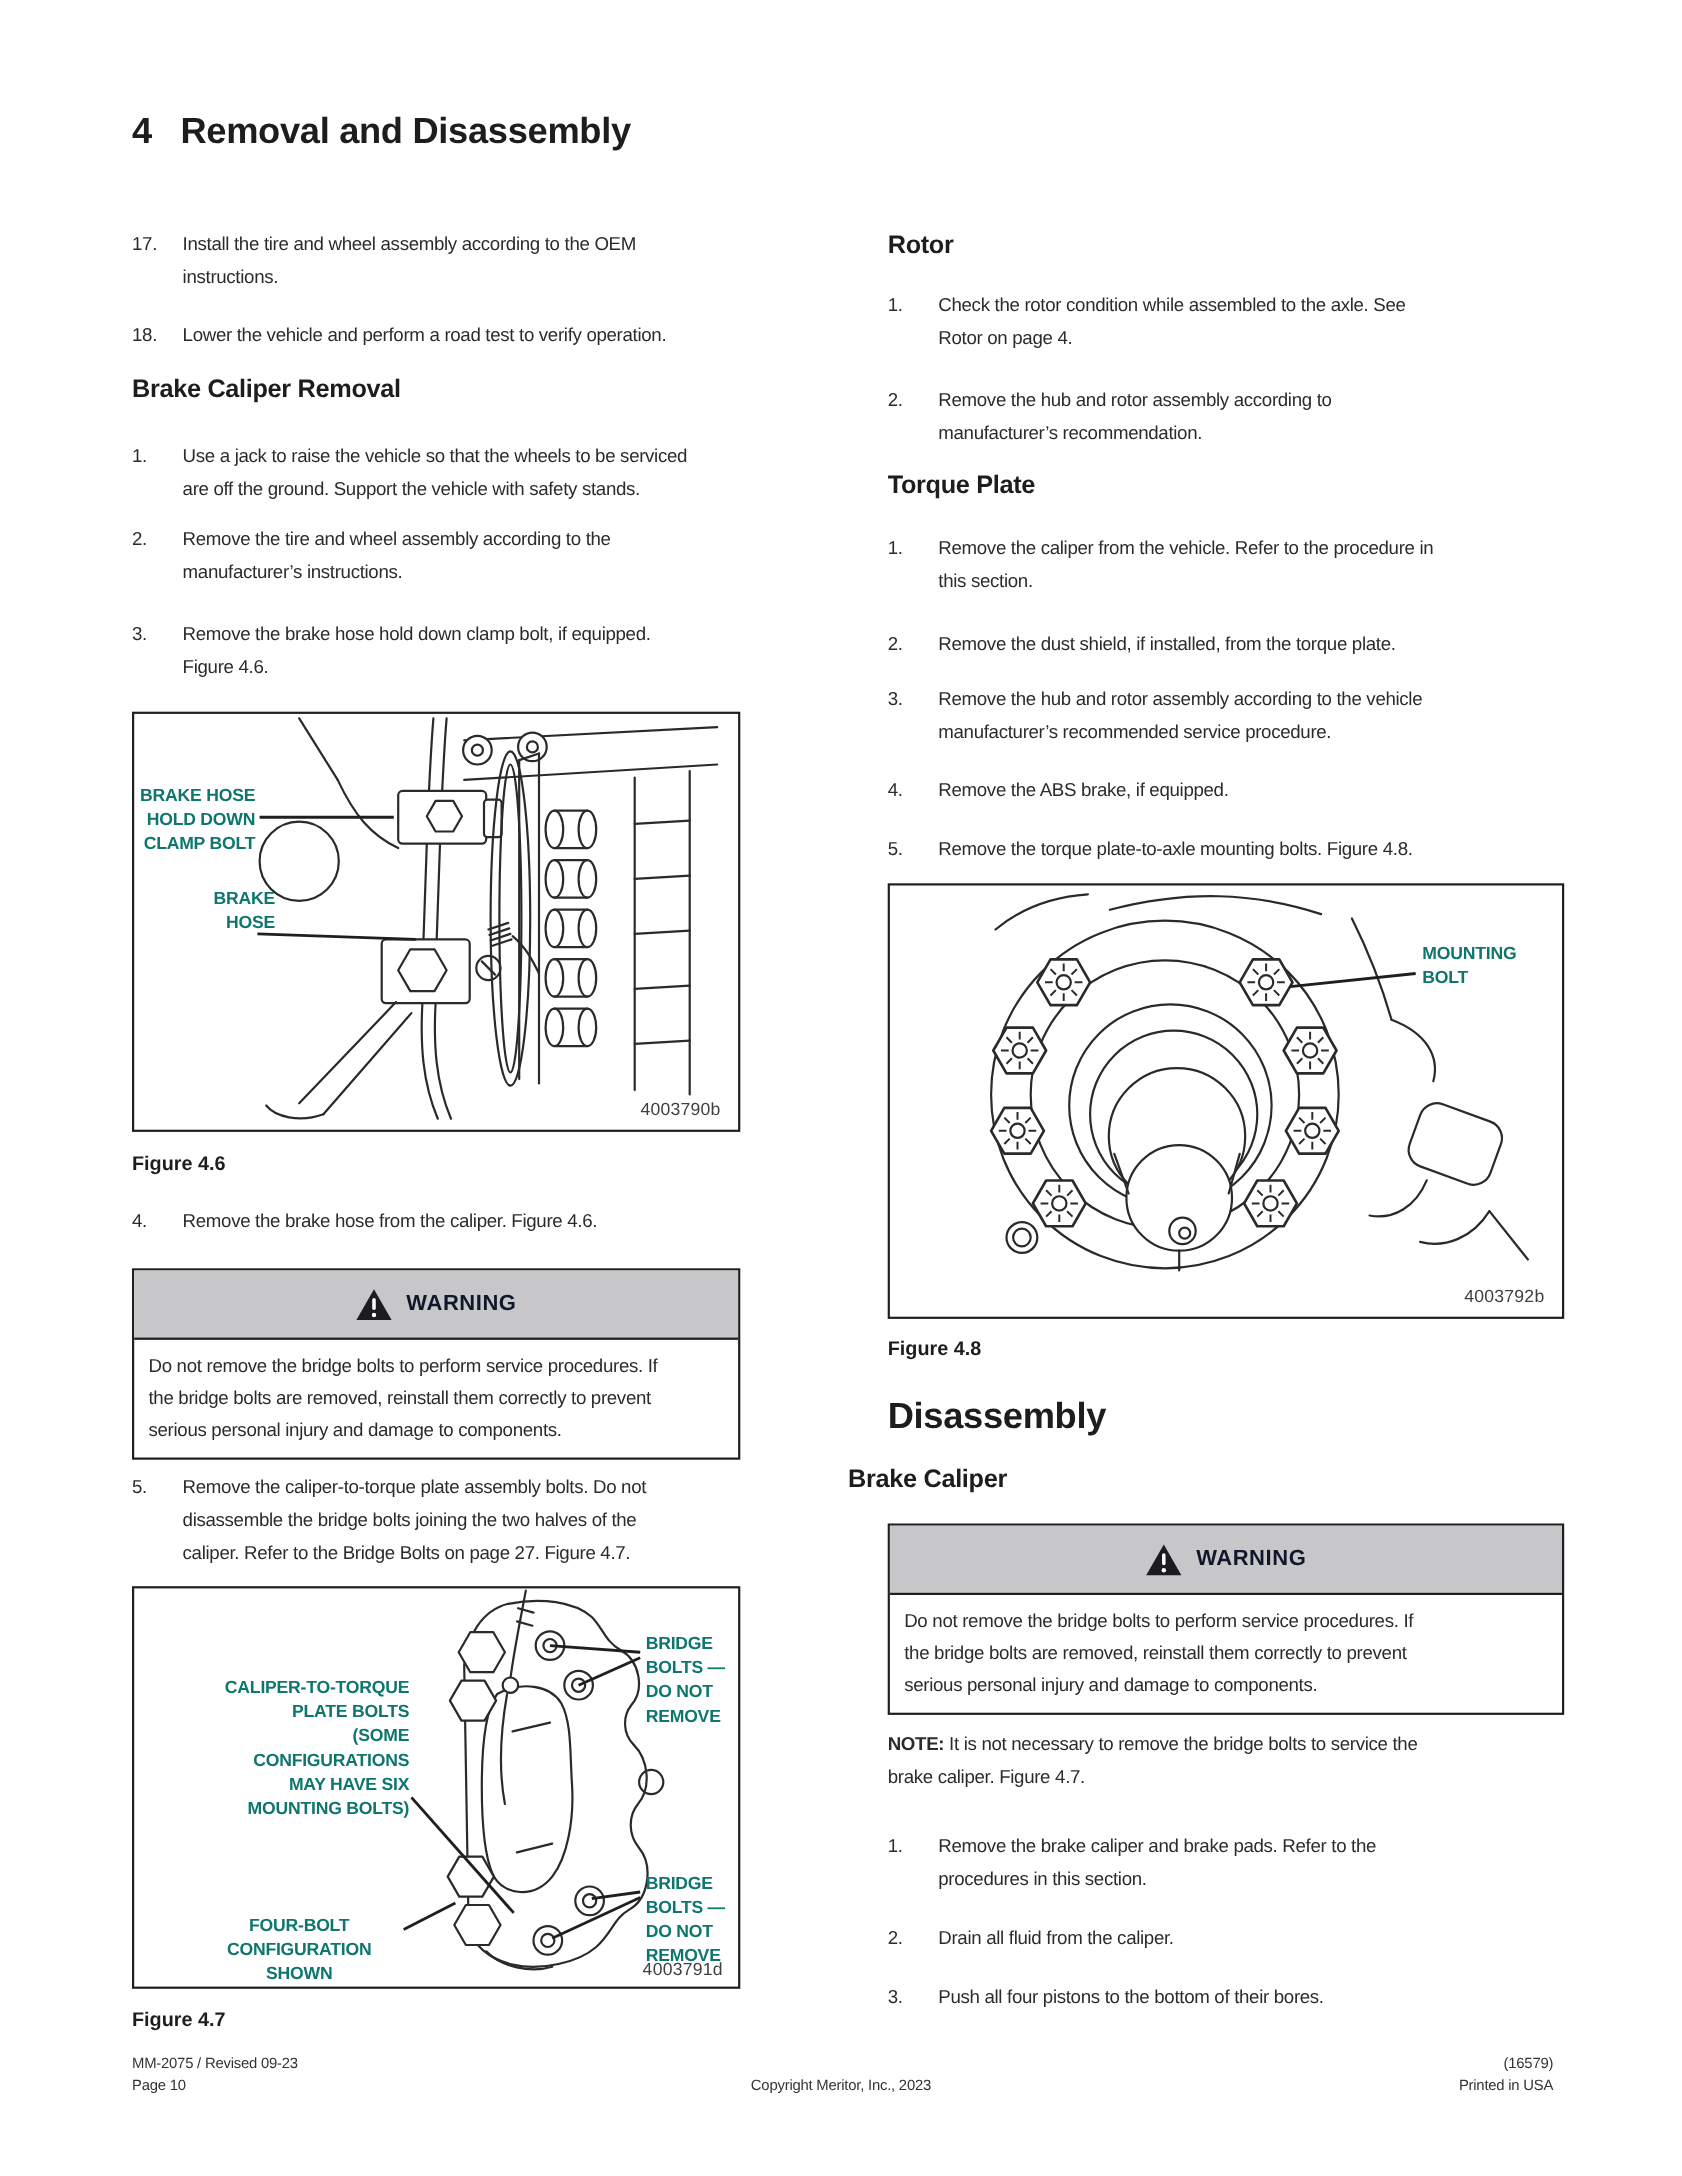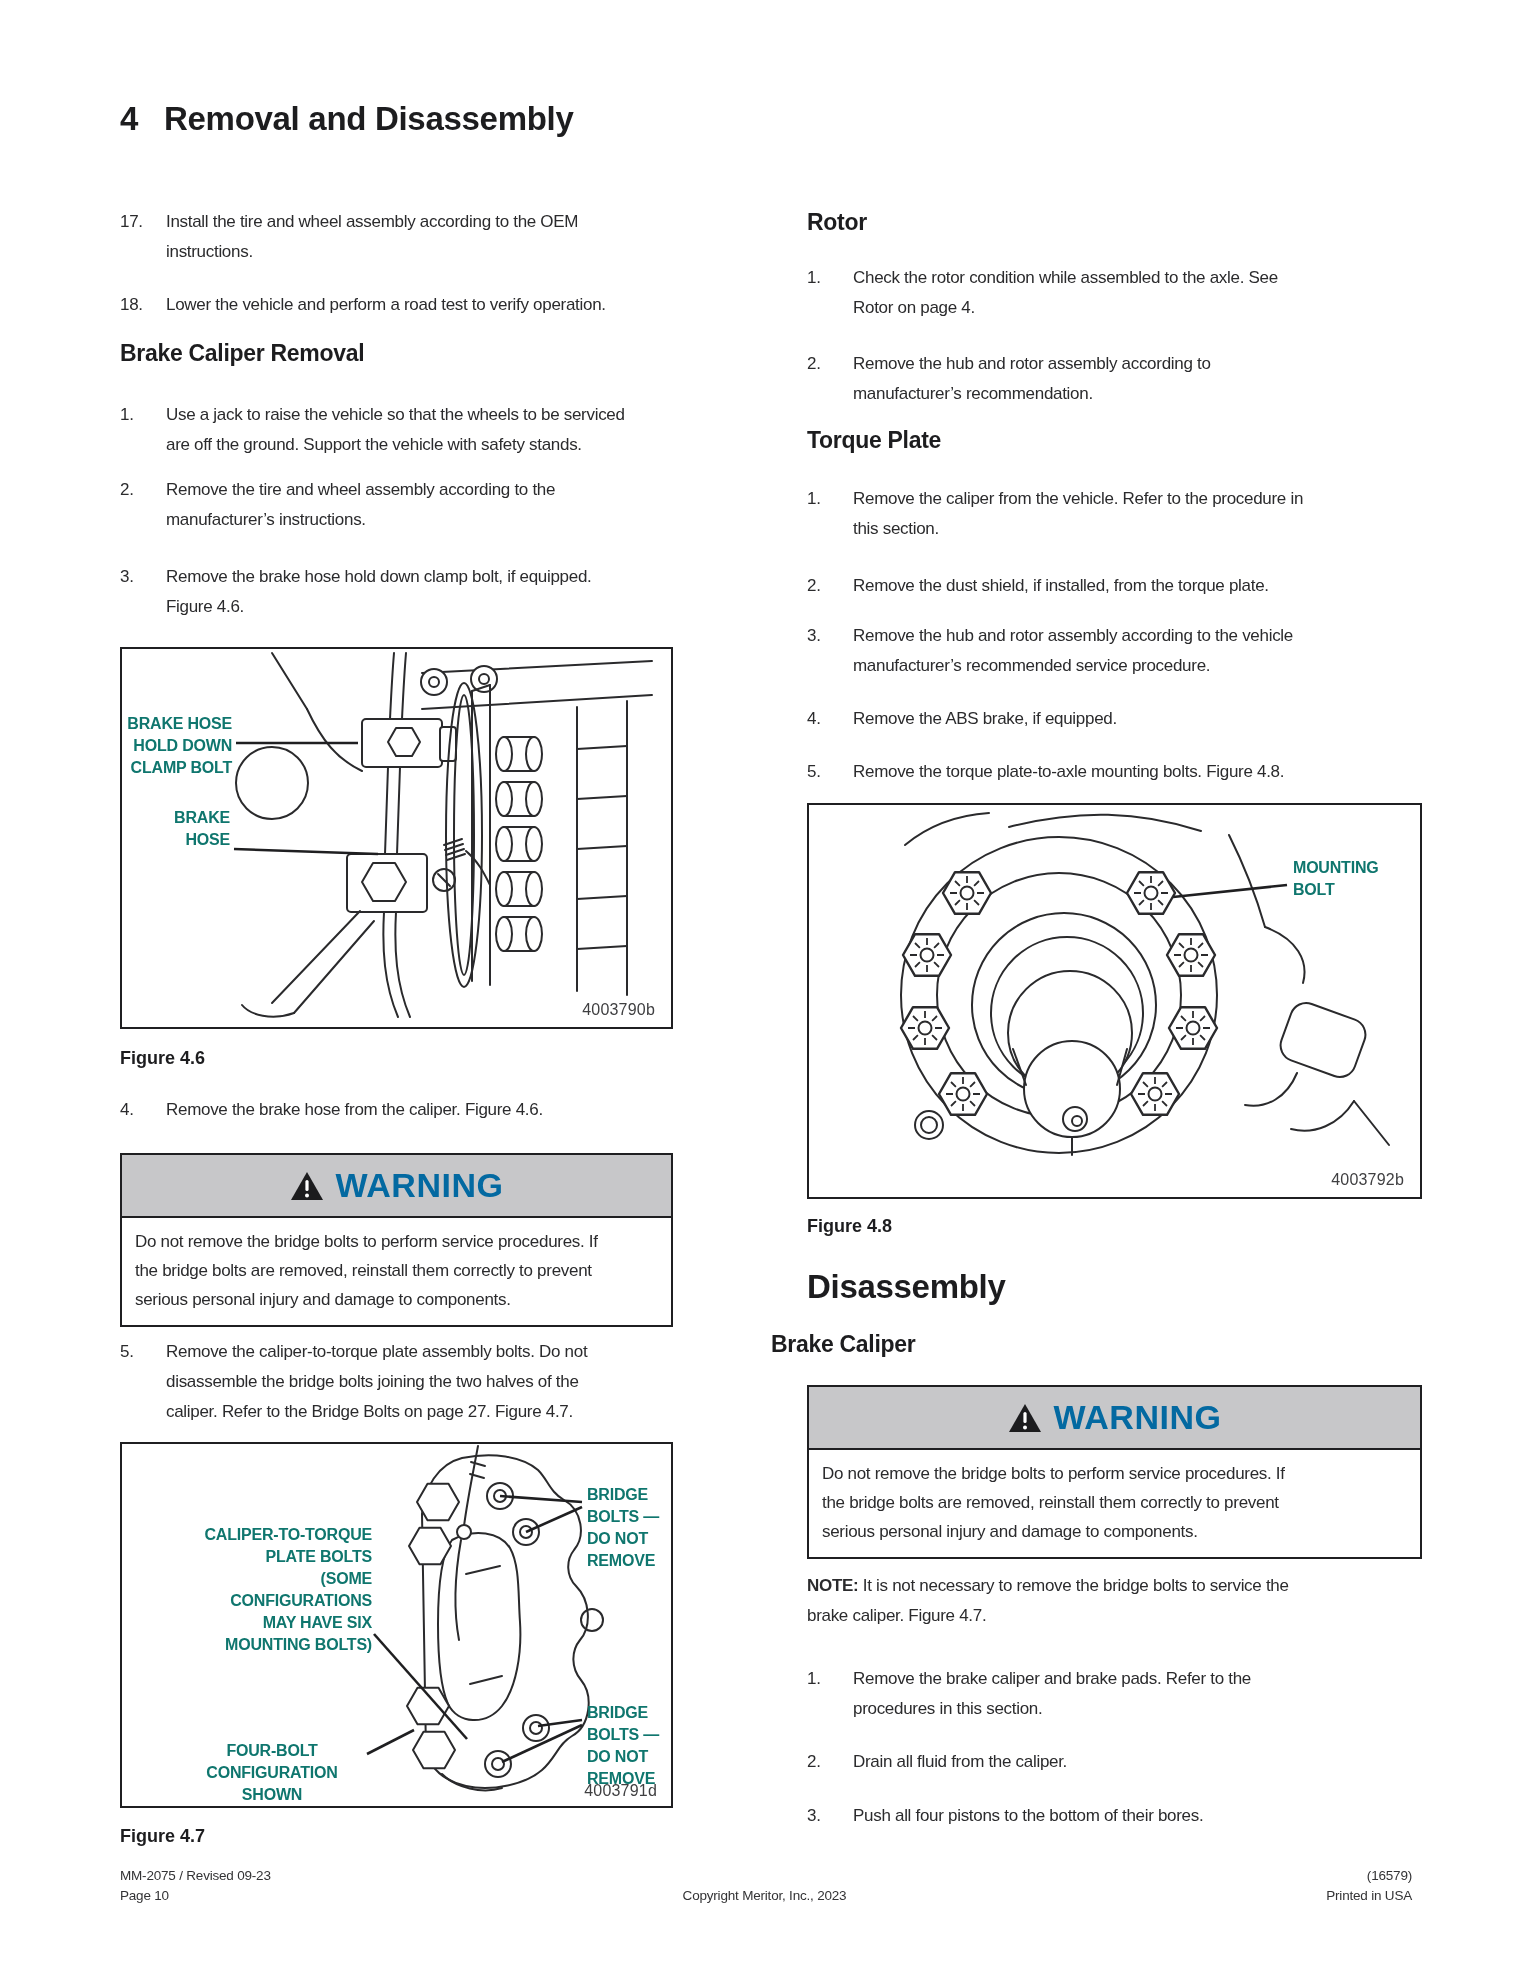--- a/index.html
+++ b/index.html
@@ -22,21 +22,21 @@
   .fig-label{position:absolute;font-weight:bold;font-size:16px;line-height:22px;
              color:#0f766e;white-space:pre-line;letter-spacing:-0.2px;}
   .fig-label.r{text-align:right;}
   .fig-label.c{text-align:center;}
   .fig-code{position:absolute;font-size:16px;color:#3f3f41;letter-spacing:0.2px;}
   .figcap{position:absolute;font-size:18px;font-weight:bold;color:#1d1d1f;}
   
   .warnbox{position:absolute;border:2px solid #1f1f21;background:#fff;}
   .warnbar{height:61px;background:#c7c7c9;border-bottom:2px solid #1f1f21;
            display:flex;align-items:center;justify-content:center;gap:12px;}
-  .warnbar .wtitle{font-size:34px;font-weight:bold;color:#0369a1;letter-spacing:0.5px;}
+  .warnbar .wtitle{font-size:20px;font-weight:bold;color:#0f172a;letter-spacing:0.5px;}
   .warnbody{padding:9px 13px 11px 13px;font-size:17px;line-height:29px;
             letter-spacing:-0.3px;white-space:pre-line;color:#2b2b2d;}
   
   .note{position:absolute;font-size:17px;line-height:30px;letter-spacing:-0.3px;}
   .note .txt{white-space:pre-line;display:inline;}
   .note .lbl{font-weight:bold;white-space:pre;}
   
   .foot{position:absolute;font-size:13.5px;color:#333335;letter-spacing:-0.2px;}
   .foot.rt{text-align:right;}
   
@@ -147,21 +147,21 @@
     <path class="ink" d="M238 262 L150 354"></path>
     <path class="ink" d="M252 272 L172 364"></path>
     <path class="ink" d="M172 364 C150 372 128 366 120 356"></path>
 
     <path class="leader" d="M114 94 L236 94"></path>
     <path class="leader" d="M112 200 L256 205"></path>
   </svg>
   <div class="fig-label r" style="left:0;top:64px;width:110px;">BRAKE HOSE
 HOLD DOWN
 CLAMP BOLT</div>
-  <div class="fig-label r" style="left:0;top:158px;width:108px;">BRAKE
+  <div class="fig-label r" style="left:0;top:158px;width:108px;padding-left:20px;">BRAKE
 HOSE</div>
   <div class="fig-code" style="right:16px;bottom:8px;">4003790b</div>
 </div>
 <div class="figcap" style="left:120px;top:1048px;">Figure 4.6</div>
 
 <div class="step" style="left:120px;top:1095px;">
   <span class="num">4.</span>
   <span class="txt">Remove the brake hose from the caliper. Figure 4.6.</span>
 </div>
 

